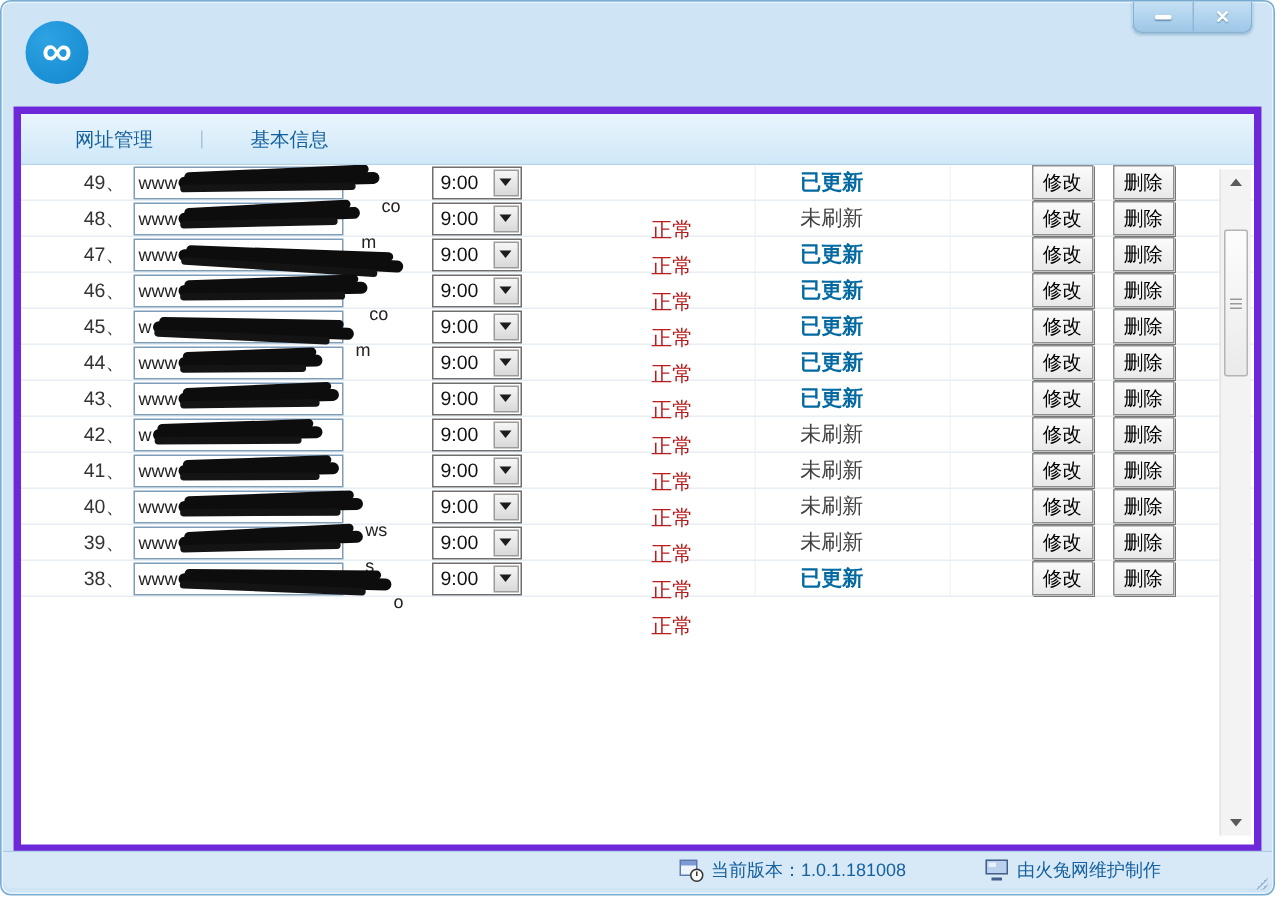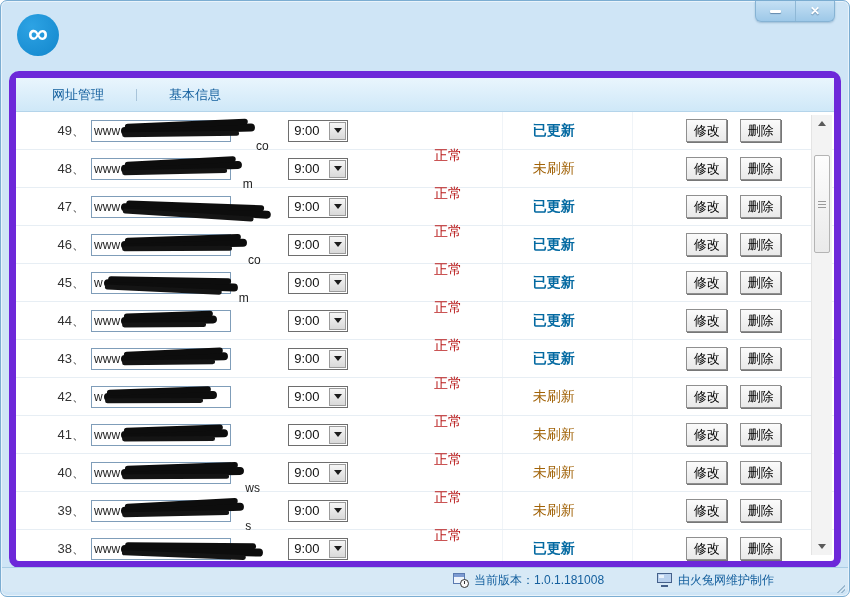--- a/index.html
+++ b/index.html
@@ -34,34 +34,34 @@
     width:39px; height:100%; display:flex; align-items:center; justify-content:center;
     color:#ffffff; font-size:12px; font-weight:bold; cursor:pointer;
     text-shadow:0 1px 1px rgba(50,90,130,.6);
   }
   .win-btn + .win-btn { border-left:1px solid #8fb8d6; }
   .min-bar { width:11px; height:3px; background:#fff; border-radius:1px; box-shadow:0 1px 1px rgba(50,90,130,.6); }
 
   
   .panel {
     position:absolute; left:8px; right:8px; top:70px; height:497px;
-    background:#ffffff; border:7px solid #6d28d9; border-radius:10px;
+    background:#ffffff; border:5px solid #6d28d9; border-radius:0;
   }
   .tabbar {
     height:34px; background:linear-gradient(#e9f5fd,#cfe8f8);
     border-bottom:1px solid #b4d4ea; display:flex; align-items:center;
   }
   .tab { font-size:13px; color:#15609e; padding:0 18px; cursor:pointer; }
   .tab.first { margin-left:18px; }
   .tab-divider { width:1px; height:12px; background:#a8c4da; margin:0 14px; }
 
   
   .tbody { position:absolute; left:0; right:0; top:34px; bottom:0; overflow:hidden; }
   .row {
-    height:38px; display:flex; align-items:center; padding-left:24px;
+    height:24px; display:flex; align-items:center; padding-left:24px;
     border-bottom:1px solid #e7eef4;
   }
   .c-num { width:52px; text-align:right; font-size:13px; color:#333; padding-right:6px; }
   .c-url { width:156px; position:relative; }
   .url-field {
     width:140px; height:22px; border:1px solid #7f9db9; background:#fff;
     display:flex; align-items:center; padding:0 2px; position:relative;
     font-size:12px; color:#222; overflow:visible;
   }
   .scribble {
@@ -85,21 +85,21 @@
   .combo-value { flex:1; font-size:13px; color:#111; padding-left:5px; }
   .combo-btn {
     width:17px; height:18px; margin-right:1px; border:1px solid #9b9b9b;
     background:linear-gradient(#f6f6f6,#d9d9d9);
     display:flex; align-items:center; justify-content:center;
   }
   .caret-down { width:0; height:0; border-left:4px solid transparent; border-right:4px solid transparent; border-top:5px solid #1c1c1c; }
   .c-status { width:112px; text-align:center; font-size:14px; color:#b91c1c; border-left:1px solid #f0f4f8; align-self:stretch; display:flex; align-items:center; justify-content:center;margin-top:44px; }
   .c-update { width:104px; text-align:center; font-size:14px; border-left:1px solid #f0f4f8; align-self:stretch; display:flex; align-items:center; justify-content:center; }
   .c-update .updated { color:#0369a1;font-weight:bold; }
-  .c-update .not-refreshed { color:#a16207; }
+  .c-update .not-refreshed { color:#404040; }
   .c-actions { width:206px; display:flex; justify-content:center; gap:13px; border-left:1px solid #f0f4f8; align-self:stretch; align-items:center;margin-left:28px; }
   .btn {
     min-width:41px; height:23px; padding:0 5px; font-size:13px; color:#000;
     background:linear-gradient(#fbfbfb,#e9e9e9); border:1px solid #8f8f8f;
     box-shadow:1px 1px 0 #777; display:inline-flex; align-items:center; justify-content:center;
     cursor:pointer; font-family:"Liberation Sans", sans-serif;
   }
 
   
   .scrollbar {

